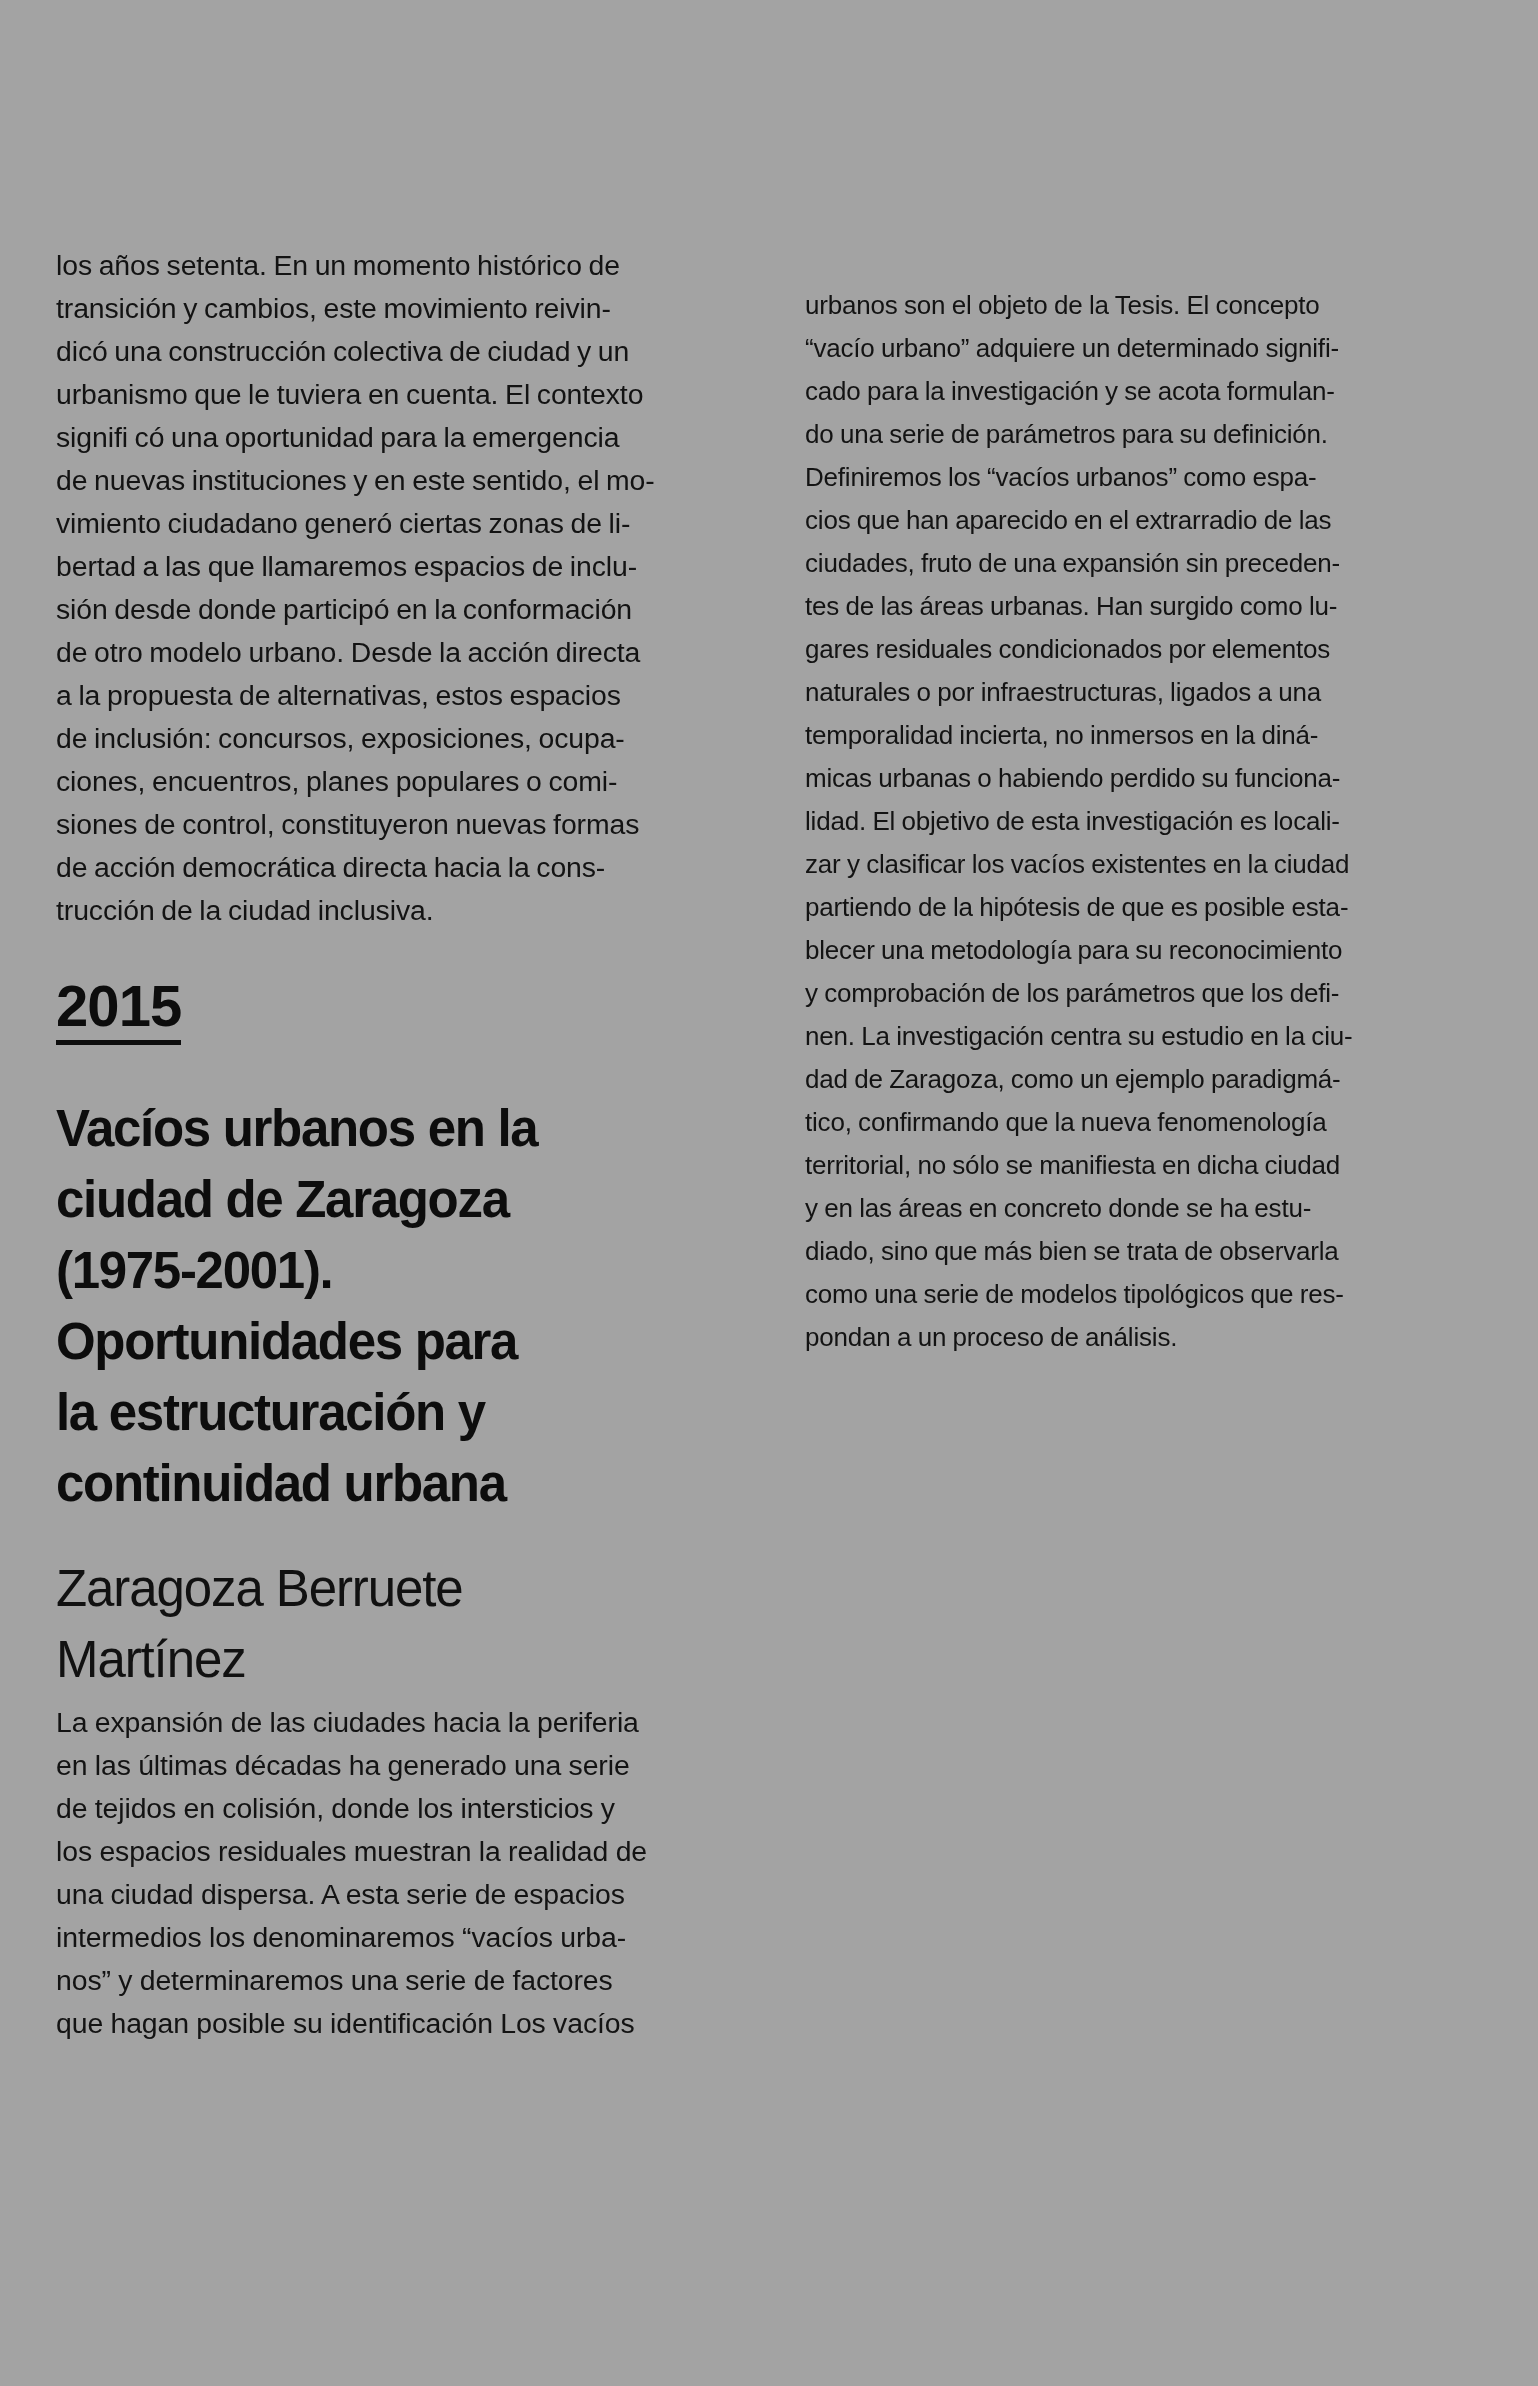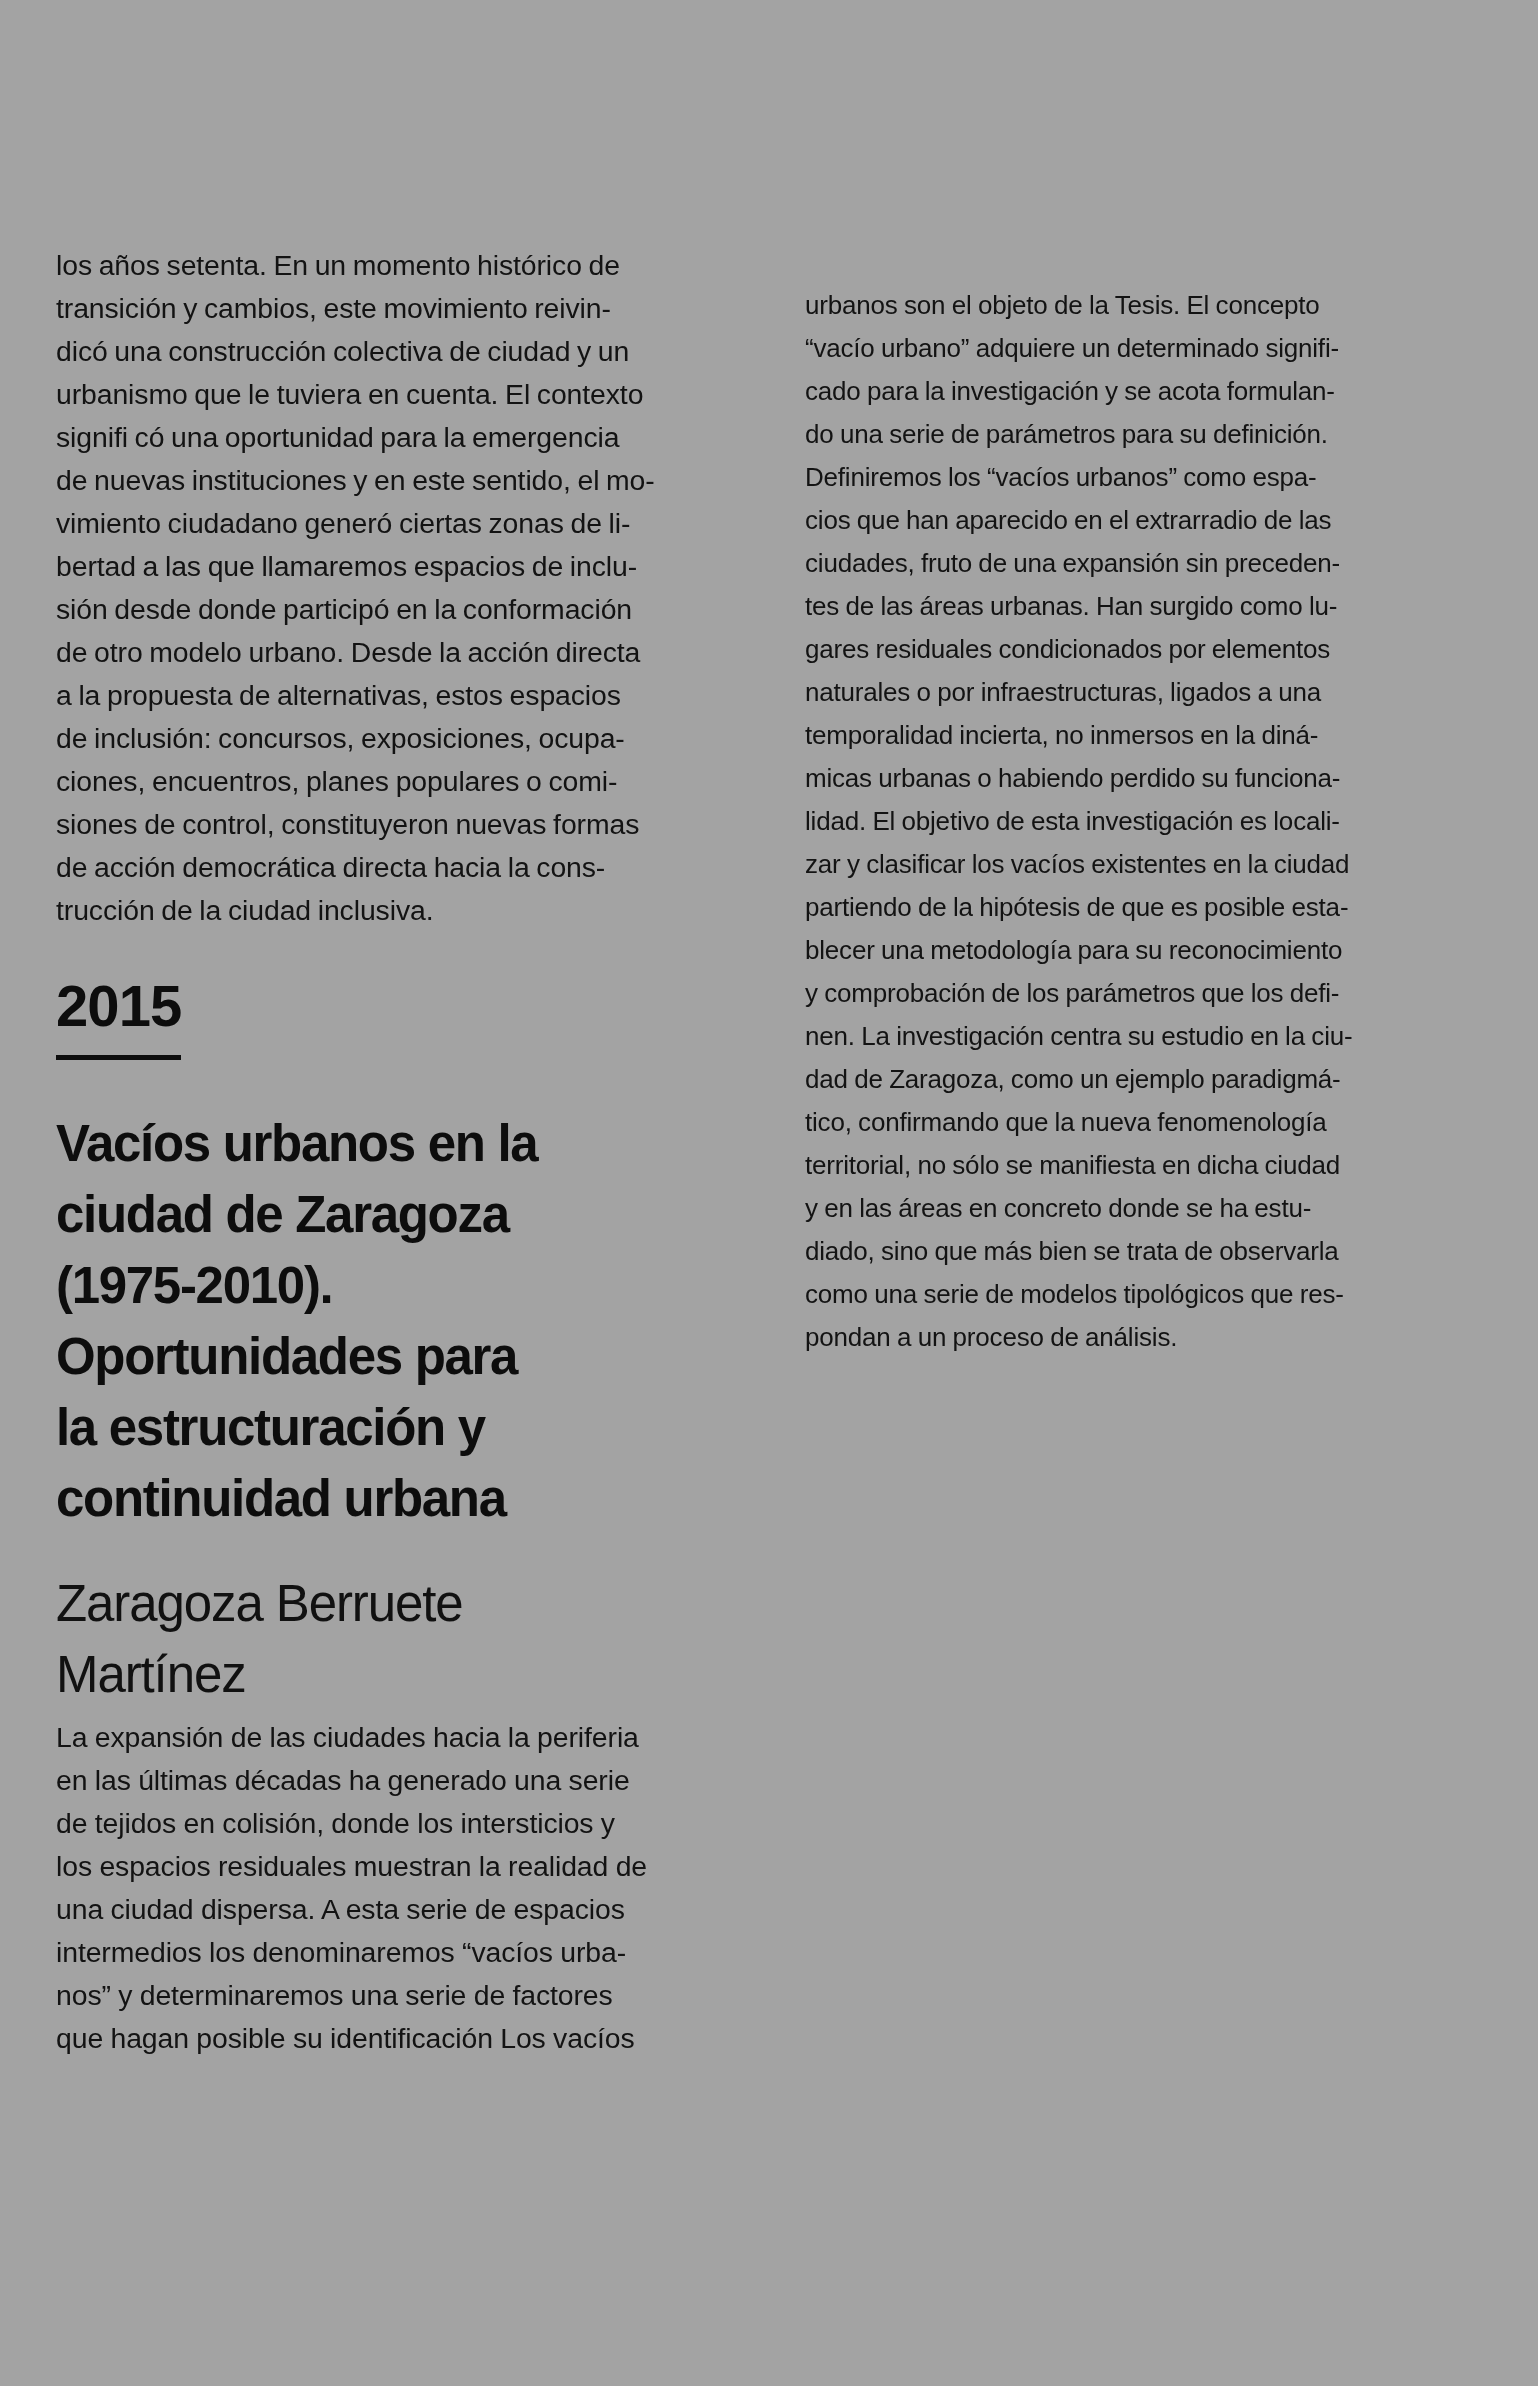--- a/index.html
+++ b/index.html
@@ -59,21 +59,21 @@
   
   .year-heading {
     margin-top: 41px;
     margin-bottom: 0;
     display: inline-block;
     font-size: 58px;
     line-height: 65px;
     font-weight: 700;
     letter-spacing: -0.9px;
     color: #0d0d0d;
-    padding-bottom: 17px;
+    padding-bottom: 2px;
     border-bottom: 5.6px solid #0d0d0d;
   }
 
   .year-wrap { line-height: 0; }
 
   
   .article-title {
     margin-top: 48px;
     font-size: 51px;
     line-height: 71px;
@@ -141,21 +141,21 @@
 siones de control, constituyeron nuevas formas
 de acción democrática directa hacia la cons-
 trucción de la ciudad inclusiva.</div>
 
       <div class="year-wrap">
         <div class="year-heading">2015</div>
       </div>
 
       <h1 class="article-title">Vacíos urbanos en la
 ciudad de Zaragoza
-(1975-2010).
+(1975-2001).
 Oportunidades para
 la estructuración y
 continuidad urbana</h1>
 
       <div class="article-author">Zaragoza Berruete
 Martínez</div>
 
       <div class="abstract">La expansión de las ciudades hacia la periferia
 en las últimas décadas ha generado una serie
 de tejidos en colisión, donde los intersticios y

